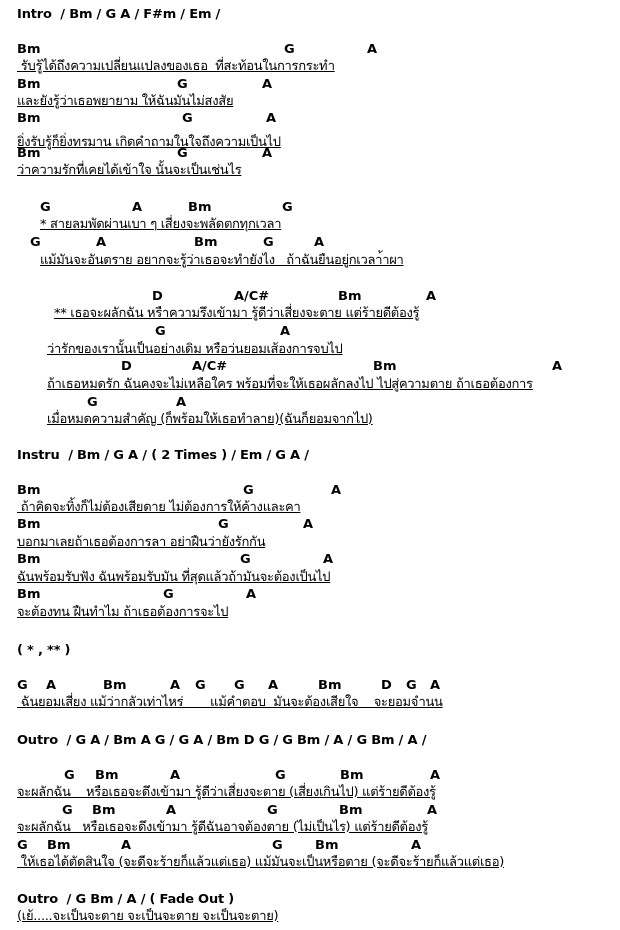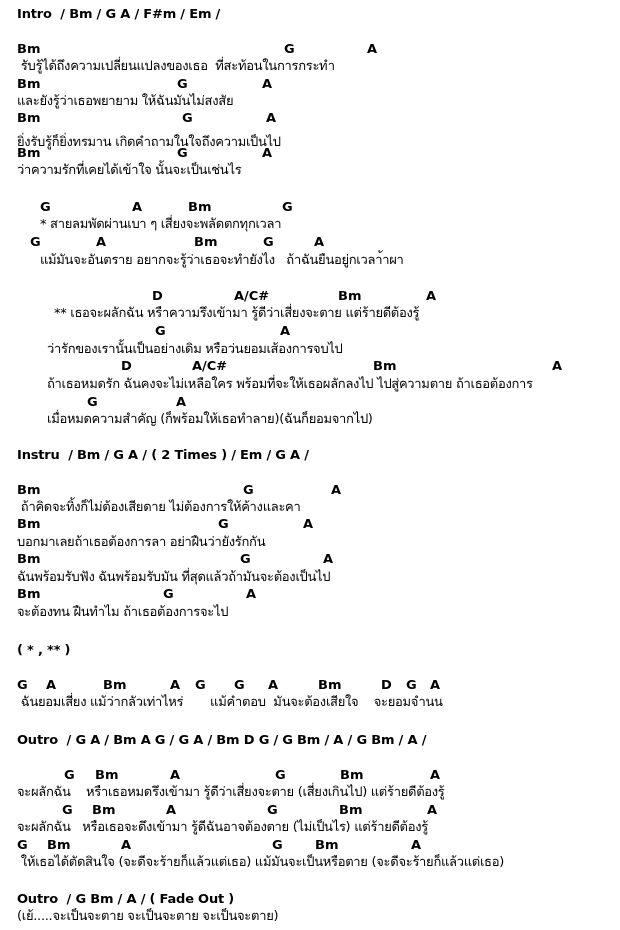--- a/index.html
+++ b/index.html
@@ -1,20 +1,20 @@
 <!DOCTYPE html>
 <html><head>
 <meta charset="utf-8">
 <style>
   html, body { margin: 0; padding: 0; background: #ffffff; }
   body { width: 620px; height: 930px; position: relative; overflow: hidden;
          font-family: "DejaVu Sans", "Liberation Sans", sans-serif; color: #000; }
   .ln { position: absolute; white-space: pre; line-height: 17px; }
   .hdr { font-weight: bold; font-size: 13px; letter-spacing: -0.2px; }
-  .lyr { font-size: 13px; letter-spacing: -0.3px; }
+  .lyr { font-size: 13px; letter-spacing: -0.3px; text-decoration: underline; }
   .ch { position: absolute; font-weight: bold; font-size: 13px; line-height: 17px; white-space: pre; }
 </style>
 </head>
 <body>
 
 <div class="ln hdr" style="left:17px;top:5px">Intro  / Bm / G A / F#m / Em /</div>
 
 <div>
   <span class="ch" style="left:17px;top:40px">Bm</span>
   <span class="ch" style="left:284px;top:40px">G</span>
@@ -117,21 +117,21 @@
 
 <div class="ln hdr" style="left:17px;top:731px">Outro  / G A / Bm A G / G A / Bm D G / G Bm / A / G Bm / A /</div>
 
 <div>
   <span class="ch" style="left:64px;top:766px">G</span>
   <span class="ch" style="left:95px;top:766px">Bm</span>
   <span class="ch" style="left:170px;top:766px">A</span>
   <span class="ch" style="left:275px;top:766px">G</span>
   <span class="ch" style="left:340px;top:766px">Bm</span>
   <span class="ch" style="left:430px;top:766px">A</span>
-  <div class="ln lyr" style="left:17px;top:783px">จะผลักฉัน    หรืาเธอหมดรึงเข้ามา รู้ดีว่าเสี่ยงจะตาย (เสี่ยงเกินไป) แต่ร้ายดีต้องรู้</div>
+  <div class="ln lyr" style="left:17px;top:783px">จะผลักฉัน    หรือเธอจะดึงเข้ามา รู้ดีว่าเสี่ยงจะตาย (เสี่ยงเกินไป) แต่ร้ายดีต้องรู้</div>
 
   <span class="ch" style="left:62px;top:801px">G</span>
   <span class="ch" style="left:92px;top:801px">Bm</span>
   <span class="ch" style="left:166px;top:801px">A</span>
   <span class="ch" style="left:267px;top:801px">G</span>
   <span class="ch" style="left:339px;top:801px">Bm</span>
   <span class="ch" style="left:427px;top:801px">A</span>
   <div class="ln lyr" style="left:17px;top:818px">จะผลักฉัน   หรือเธอจะดึงเข้ามา รู้ดีฉันอาจต้องตาย (ไม่เป็นไร) แต่ร้ายดีต้องรู้</div>
 
   <span class="ch" style="left:17px;top:836px">G</span>

